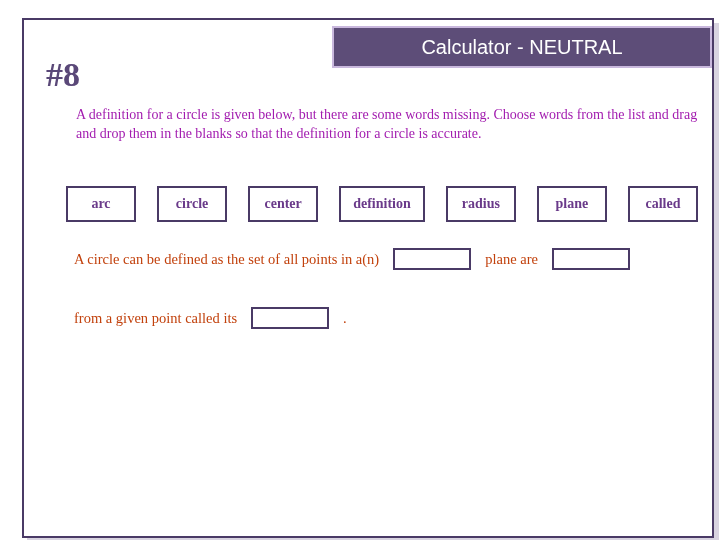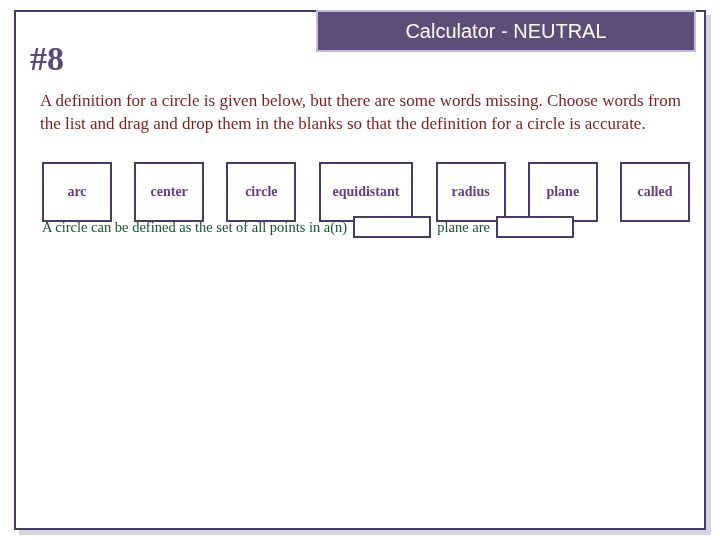--- a/index.html
+++ b/index.html
@@ -1,15 +1,15 @@
 <!DOCTYPE html>
 <html><head>
 <meta charset="utf-8">
 <style>
-  * { box-sizing: border-box; margin: 0; padding: 0; }
+  * { box-sizing: border-box; margin: 8px; padding: 0; }
   body {
     width: 720px;
     height: 540px;
     background: #fff;
     font-family: Georgia, 'Times New Roman', serif;
     overflow: hidden;
   }
   .frame {
     position: absolute;
     left: 14px;
@@ -39,53 +39,53 @@
     top: 28px;
     left: 14px;
     font-size: 34px;
     font-weight: bold;
     color: #5a4878;
     font-family: Georgia, serif;
   }
   .instructions {
     position: absolute;
     top: 78px;
-    left: 24px;
+    left: 44px;
     width: 644px;
-    font-size: 17px;
+    font-size: 14px;
     line-height: 1.35;
-    color: #7f1d1d;
+    color: #a21caf;
   }
   .word-bank {
     position: absolute;
     top: 150px;
     left: 26px;
     width: 648px;
     display: flex;
     justify-content: space-between;
   }
   .word-chip {
     border: 2px solid #4a3a66;
-    padding: 20px 12px;
+    padding: 8px 12px;
     min-width: 70px;
     text-align: center;
     font-size: 14px;
     font-weight: bold;
     color: #6a3a8a;
     background: #fff;
     cursor: grab;
   }
   .sentence-area {
     position: absolute;
     top: 198px;
     left: 26px;
     width: 648px;
     font-size: 14.5px;
     line-height: 2.4;
-    color: #14532d;
+    color: #c2410c;
   }
   .sentence-line {
     display: flex;
     align-items: center;
     flex-wrap: nowrap;
     margin-bottom: 6px;
   }
   .sentence-line span.txt { white-space: nowrap; }
   .blank {
     display: inline-block;
@@ -103,30 +103,35 @@
 <div class="frame">
 
   <div class="calc-banner">Calculator - NEUTRAL</div>
 
   <div class="qnum">#8</div>
 
   <div class="instructions">A definition for a circle is given below, but there are some words missing. Choose words from the list and drag and drop them in the blanks so that the definition for a circle is accurate.</div>
 
   <div class="word-bank">
     <div class="word-chip">arc</div>
+    <div class="word-chip">circle</div>
     <div class="word-chip">center</div>
-    <div class="word-chip">circle</div>
-    <div class="word-chip">equidistant</div>
+    <div class="word-chip">definition</div>
     <div class="word-chip">radius</div>
     <div class="word-chip">plane</div>
     <div class="word-chip">called</div>
   </div>
 
   <div class="sentence-area">
     <div class="sentence-line">
       <span class="txt">A circle can be defined as the set of all points in a(n)</span>
       <span class="blank"></span>
       <span class="txt">plane are</span>
       <span class="blank"></span>
     </div>
+    <div class="sentence-line">
+      <span class="txt">from a given point called its</span>
+      <span class="blank"></span>
+      <span class="txt">.</span>
+    </div>
   </div>
 
 </div>
 
 </body></html>

